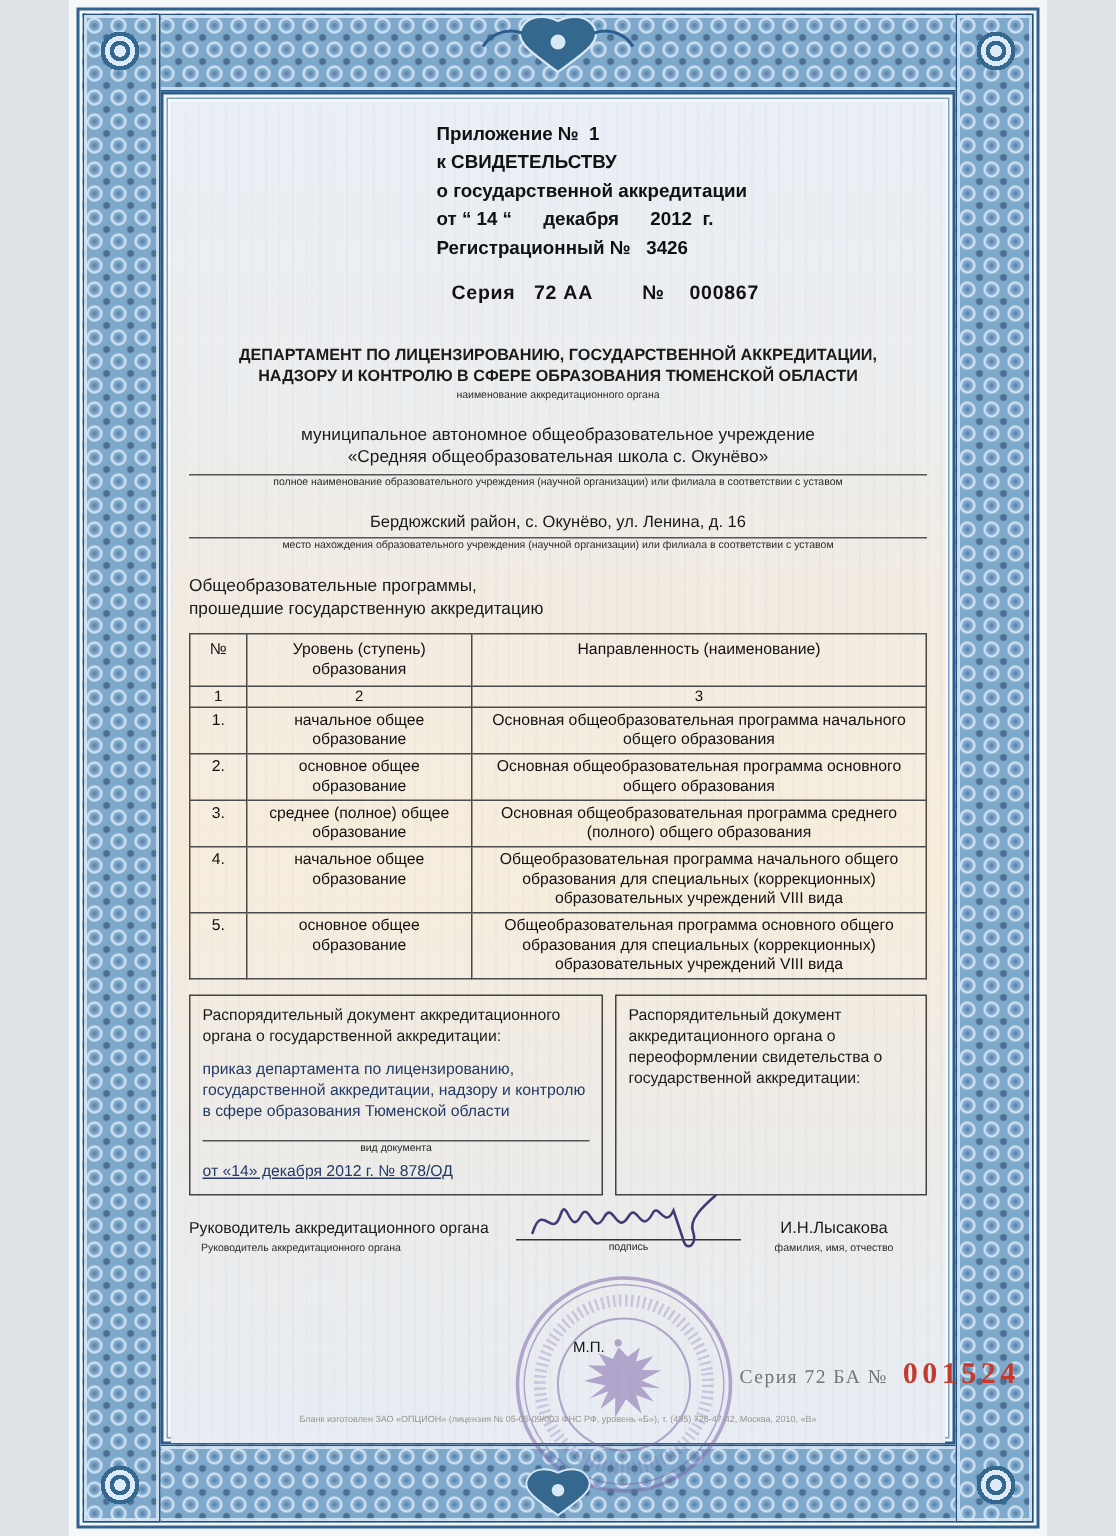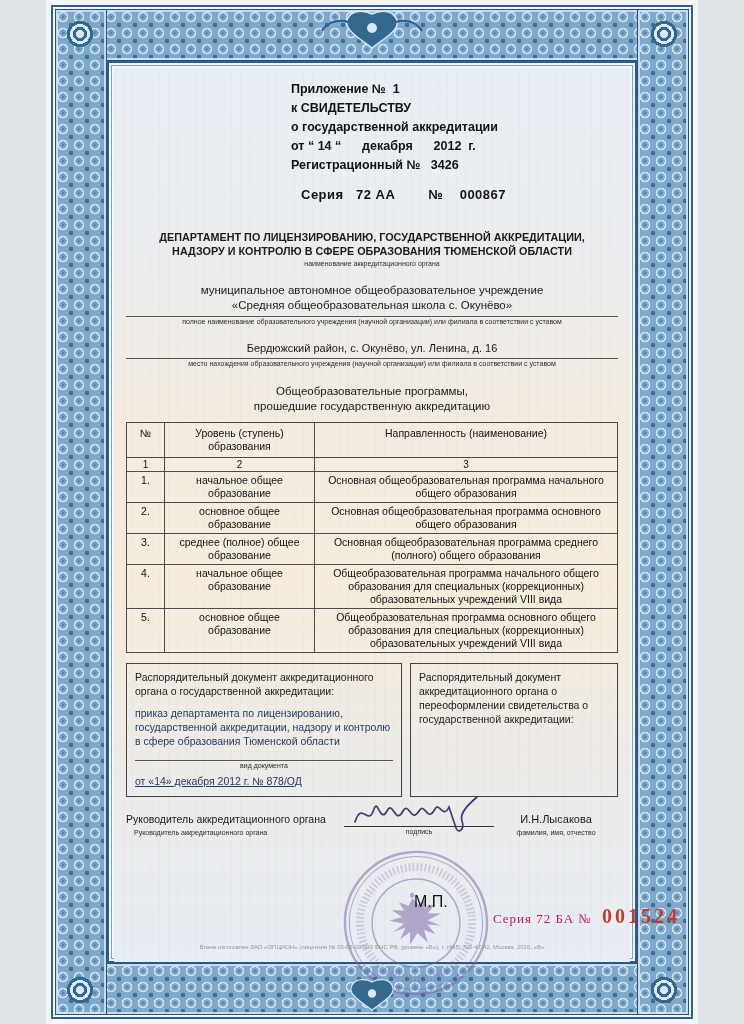--- a/index.html
+++ b/index.html
@@ -42,21 +42,21 @@
   .rule{border-top:1px solid #555;padding-top:1px}
 
   .appendix{margin:6px 0 0 165px;font-weight:bold;font-size:12.5px;line-height:19px;color:#111}
   .series-top{margin:12px 0 0 175px;font-weight:bold;font-size:13px;letter-spacing:.5px;color:#111}
 
   .issuer{margin-top:28px;text-align:center;font-weight:bold;font-size:10.8px;line-height:14px}
   .issuer .caption{margin-top:2px;font-weight:normal}
   .school{margin-top:14px;text-align:center;font-weight:normal;font-size:11.5px;line-height:15px}
   .school-caption{margin-top:3px}
   .address{margin-top:14px;text-align:center;font-size:11px;line-height:14px}
-  .prog-title{margin-top:16px;text-align:center;font-size:11.5px;line-height:15px}
+  .prog-title{margin-top:16px;text-align:left;font-size:11.5px;line-height:15px}
 
   table.prog{width:100%;border-collapse:collapse;margin-top:8px;font-size:10.5px;color:#111;background:rgba(255,255,255,.08)}
   table.prog th,table.prog td{border:1px solid #4a4a4a;padding:2px 4px;text-align:center;vertical-align:top;font-weight:normal;line-height:13px}
   table.prog thead th{padding:4px 4px}
   table.prog .idx td{padding:0 2px;font-size:10px}
   .col-num{width:38px}.col-level{width:150px}
 
   .orders{display:flex;gap:8px;margin-top:10px;align-items:stretch}
   .order-box{border:1px solid #444;padding:6px 8px 8px 8px;font-size:10.5px;line-height:14px}
   .order-left{width:276px}
@@ -72,23 +72,23 @@
   .sig-left .caption{text-align:left;margin-top:4px;margin-left:8px}
   .sig-mid{width:150px;position:relative;text-align:center}
   .sig-line{border-bottom:1px solid #333;height:13px}
   .sig-mid .caption{margin-top:1px}
   .autograph{position:absolute;left:5px;top:-22px;z-index:2}
   .sig-right{flex:1;text-align:center}
   .sig-person{font-size:11px}
   .sig-right .caption{margin-top:4px}
 
   .stamp{position:absolute;left:295px;top:848px;opacity:.5;transform:rotate(-8deg);z-index:2}
-  .mp{position:absolute;left:368px;top:893px;font-size:16px;color:#111;z-index:3}
+  .mp{position:absolute;left:336px;top:893px;font-size:10px;color:#111;z-index:3}
   .series-bottom{position:absolute;left:447px;top:905px;z-index:3;font-family:"Liberation Serif",serif}
-  .sb-label{font-size:13px;color:#be185d;letter-spacing:1px}
+  .sb-label{font-size:13px;color:#737373;letter-spacing:1px}
   .sb-number{font-size:20px;font-weight:bold;color:#c23b2e;letter-spacing:3px;margin-left:6px}
   .fine-print{position:absolute;left:120px;right:120px;top:944px;text-align:center;font-size:6px;color:#9a958c;z-index:3}
 </style>
 </head>
 <body>
 
 <div class="page">
 
   <div class="frame-outer"></div>
   <div class="b-strip b-top"></div>

